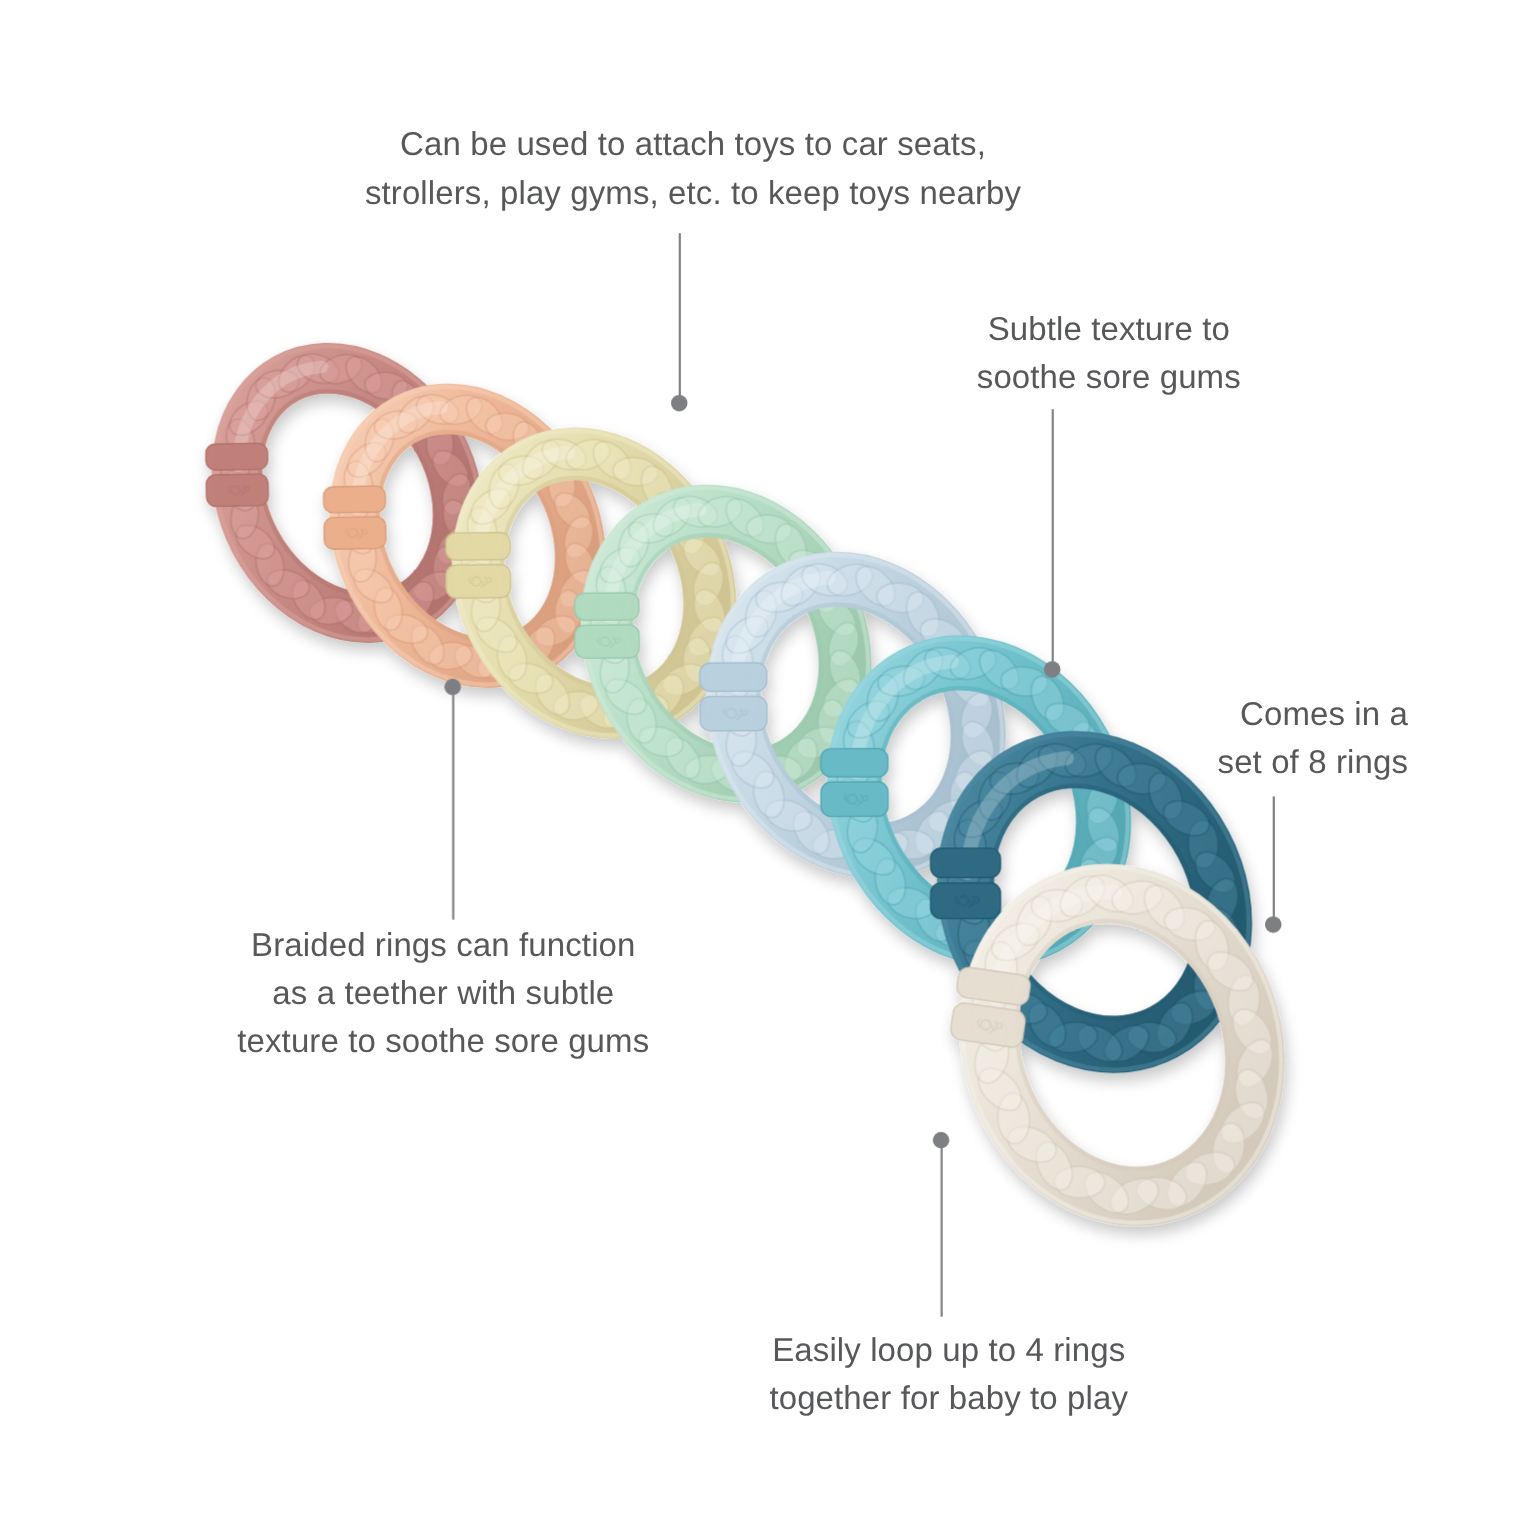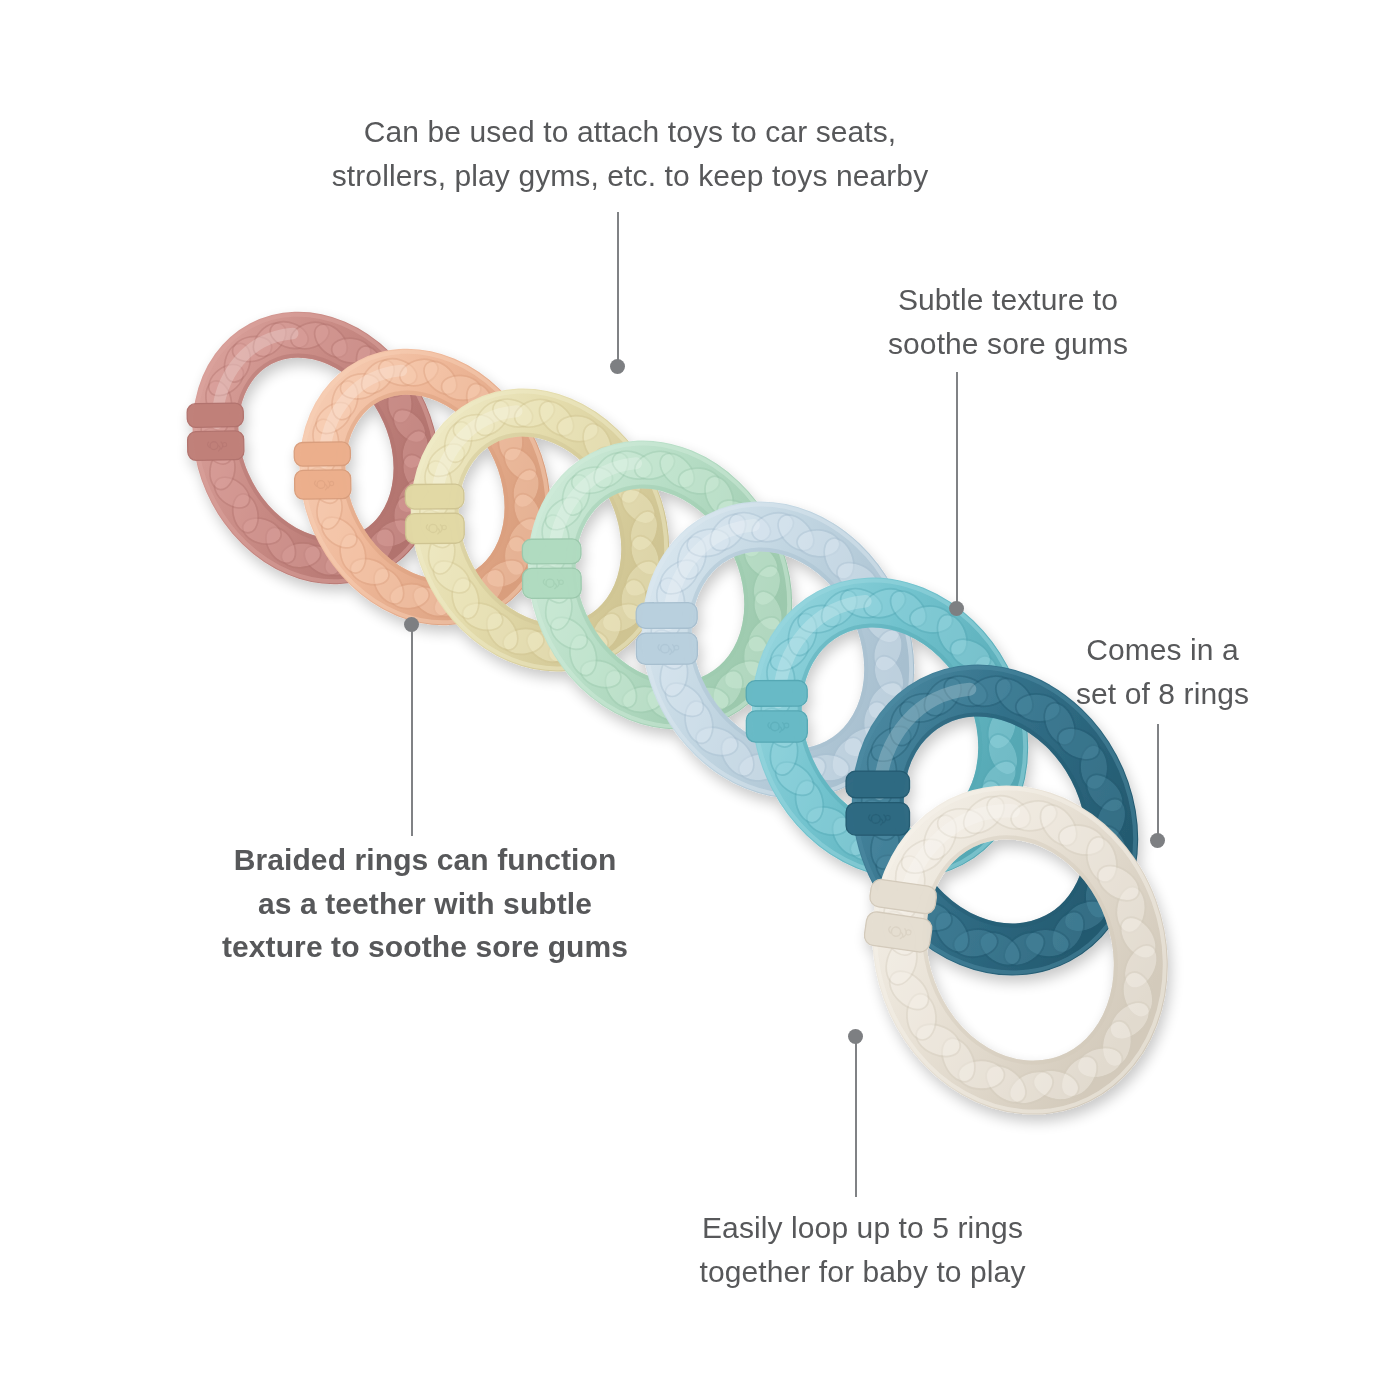--- a/index.html
+++ b/index.html
@@ -25,22 +25,22 @@
     font-family: "Liberation Sans", sans-serif;
     font-weight: 300;
     font-size: 30px;
     line-height: 1.45;
     letter-spacing: 0.1px;
     white-space: pre-line;
     text-align: center;
   }
   .caption.c-top   { left: 280px; top: 110px;  width: 700px; }
   .caption.c-tr    { left: 848px; top: 278px;  width: 320px; }
-  .caption.c-right { left: 1045px; top: 628px; width: 235px; }
-  .caption.c-left  { left: 190px; top: 838px;  width: 470px; font-weight: bold; }
+  .caption.c-right { left: 1045px; top: 628px; width: 235px; text-align: right; }
+  .caption.c-left  { left: 168px; top: 838px;  width: 470px; }
   .caption.c-bot   { left: 645px; top: 1206px; width: 435px; }
 
   
   .leader {
     position: absolute;
     width: 0;
     border-left: 2.5px solid #808285;
   }
   .dot {
     position: absolute;
@@ -758,16 +758,16 @@
   <div class="caption c-tr">Subtle texture to
 soothe sore gums</div>
 
   <div class="caption c-right">Comes in a
 set of 8 rings</div>
 
   <div class="caption c-left">Braided rings can function
 as a teether with subtle
 texture to soothe sore gums</div>
 
-  <div class="caption c-bot">Easily loop up to 5 rings
+  <div class="caption c-bot">Easily loop up to 4 rings
 together for baby to play</div>
 
 </div>
 
 </body></html>

